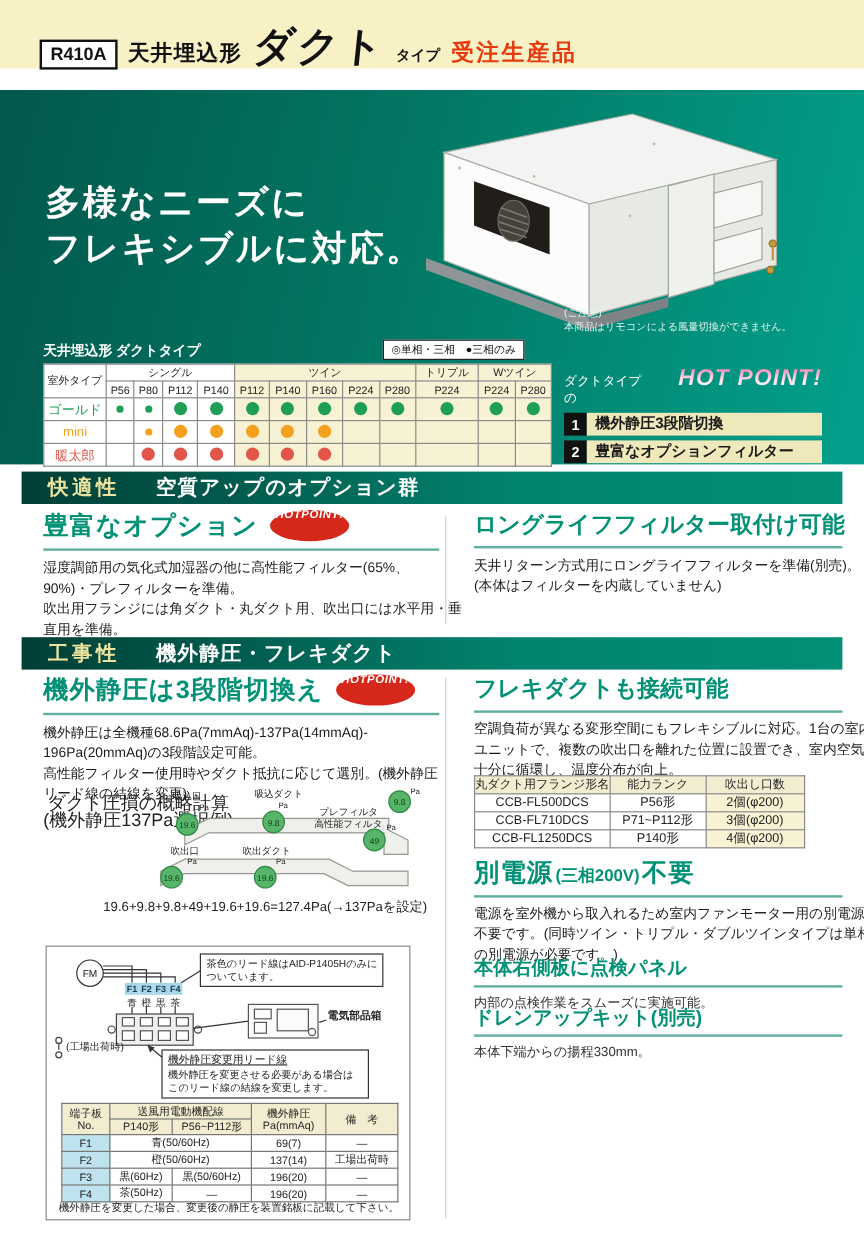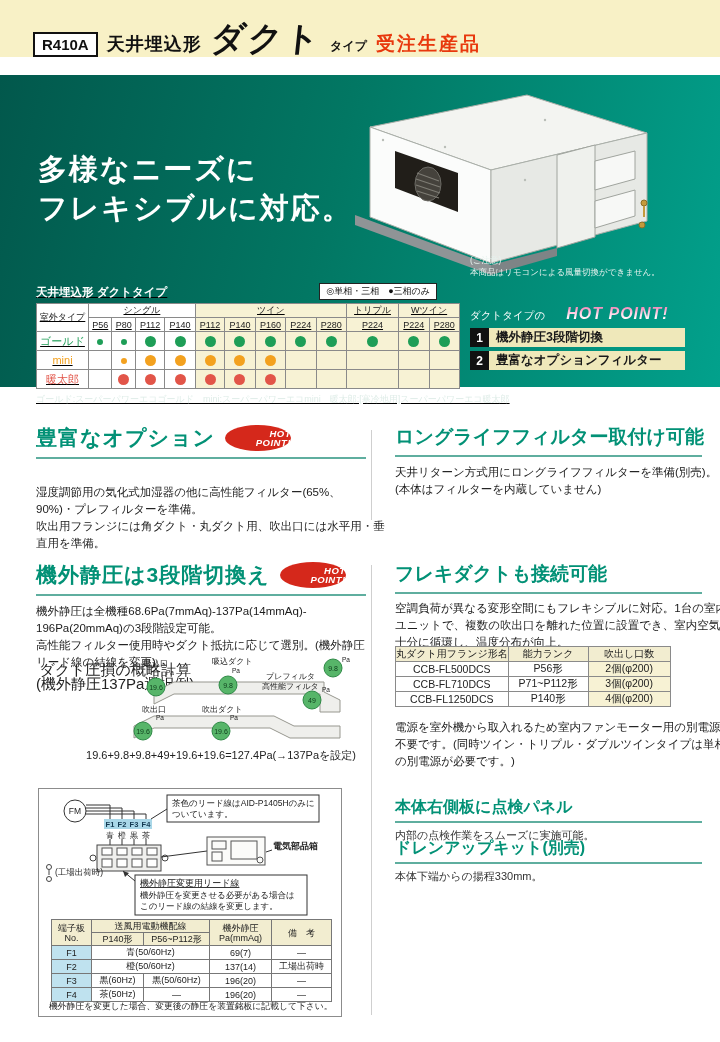--- a/index.html
+++ b/index.html
@@ -16,58 +16,58 @@
   .prodtype{font-size:12px;font-weight:bold;color:#111;}
   .order{font-size:19px;font-weight:bold;color:#E8380D;letter-spacing:2px;}
 
   
   .hero{left:0;top:75px;width:720px;height:312px;background:linear-gradient(103deg,#02584C 0%,#027763 45%,#02A18C 100%);}
   .catch{left:38px;top:150px;font-size:29px;font-weight:bold;color:#fff;line-height:39px;letter-spacing:2px;}
   .caution{left:470px;top:254px;color:#E6F2EE;font-size:8.5px;line-height:12px;}
   .caution div{white-space:nowrap;}
 
   
-  .lineup{left:36px;top:285px;width:507px;text-decoration:underline;}
+  .lineup{left:36px;top:285px;width:507px;}
   .lineup-title{color:#fff;font-size:11.5px;font-weight:bold;margin-bottom:3px;}
   .legend{position:absolute;top:-2px;right:106px;background:#fff;border:1px solid #222;font-size:9px;padding:1px 6px;color:#111;white-space:nowrap;}
   table.lineup-t{border-collapse:collapse;width:424px;background:#fff;}
   table.lineup-t th,table.lineup-t td{border:1px solid #8A8A8A;text-align:center;font-weight:normal;color:#222;}
   table.lineup-t th{font-size:9px;height:14px;}
   table.lineup-t td{height:17px;}
   .wcol{background:#fff;}
   .ccol{background:#F7F2D4;}
   .corner{font-size:9.5px;background:#fff;width:52px;}
   .rowlabel{font-size:11px;font-weight:bold;}
   .mark{display:inline-block;width:11px;height:11px;border-radius:50%;vertical-align:middle;}
   .lineup-foot{margin-top:4px;font-size:9px;color:#DFEDE8;white-space:nowrap;}
 
   
   .hot-panel{left:470px;top:305px;width:215px;}
   .hp-head{display:flex;align-items:baseline;gap:21px;margin-bottom:5px;}
   .hp-prefix{color:#fff;font-size:10.5px;}
-  .hp-title{font-style:italic;font-weight:bold;font-size:16px;letter-spacing:1px;color:#F8BAD6;white-space:nowrap;}
+  .hp-title{font-style:italic;font-weight:bold;font-size:19px;letter-spacing:1px;color:#F8BAD6;white-space:nowrap;}
   @supports ((-webkit-background-clip:text) or (background-clip:text)){
     .hp-title{background:linear-gradient(180deg,#F274AE 0%,#FFD9EA 50%,#FFFFFF 80%);-webkit-background-clip:text;background-clip:text;color:transparent;}
   }
   .hp-item{display:flex;margin-top:4px;height:19px;}
   .hp-no{width:19px;height:19px;background:#111;color:#fff;font-size:12px;font-weight:bold;display:flex;align-items:center;justify-content:center;flex:0 0 19px;}
   .hp-label{flex:1;background:#EFE8BA;line-height:19px;font-size:12.5px;font-weight:bold;color:#1A1A1A;padding-left:7px;white-space:nowrap;}
 
   
   .secbar{left:18px;width:684px;height:27px;background:linear-gradient(90deg,#013E36 0%,#02836D 60%,#029077 100%);display:flex;align-items:center;}
   .slabel{color:#EDE3A0;font-size:17px;font-weight:bold;margin-left:22px;letter-spacing:3px;}
   .stitle{color:#fff;font-size:17px;font-weight:bold;margin-left:30px;letter-spacing:1px;}
 
   
   .hrow{display:flex;align-items:center;gap:10px;border-bottom:2px solid #5FAE9F;padding-bottom:5px;}
   .h2{color:#029176;font-weight:bold;font-size:21px;letter-spacing:1px;white-space:nowrap;}
   .h2s{color:#029176;font-weight:bold;font-size:19px;letter-spacing:0;white-space:nowrap;}
   .h3{color:#029176;font-weight:bold;font-size:16px;white-space:nowrap;}
   .hsub{color:#029176;font-weight:bold;font-size:14px;}
-  .hpbadge{display:inline-flex;flex-direction:column;align-items:flex-end;justify-content:center;width:66px;height:26px;border-radius:50%;background:#D5281B;color:#fff;font-weight:bold;font-style:italic;font-size:9.5px;line-height:9.5px;letter-spacing:0.5px;flex:0 0 66px;}
+  .hpbadge{display:inline-flex;flex-direction:row;align-items:flex-start;justify-content:center;width:66px;height:26px;border-radius:50%;background:#D5281B;color:#fff;font-weight:bold;font-style:italic;font-size:9.5px;line-height:9.5px;letter-spacing:0.5px;flex:0 0 66px;}
 
   .body{font-size:11.5px;color:#1B1B1B;line-height:17px;}
   .body div{white-space:nowrap;}
   .small-body{font-size:11px;color:#333;white-space:nowrap;}
 
   .vdiv{width:1px;background:#CFCFCF;}
 
   
   .diag-cap{font-size:15px;color:#222;line-height:14px;white-space:nowrap;text-align:center;}
   .formula{font-size:11px;color:#222;text-align:center;white-space:nowrap;}
@@ -228,49 +228,57 @@
           <span class="hp-no">1</span>
           <span class="hp-label">機外静圧3段階切換</span>
         </div>
         <div class="hp-item">
           <span class="hp-no">2</span>
           <span class="hp-label">豊富なオプションフィルター</span>
         </div>
       </div>
   </div>
 
+  <div class="abs secbar" style="top:393px;">
+    <span class="slabel">快適性</span>
+    <span class="stitle">空質アップのオプション群</span>
+  </div>
 
   <div class="abs" style="left:36px;top:424px;width:330px;">
     <div class="hrow">
       <span class="h2">豊富なオプション</span>
       <span class="hpbadge">
         <span>HOT</span>
         <span>POINT!</span>
       </span>
     </div>
-    <div class="body" style="margin-top:25px;">
+    <div class="body" style="margin-top:7px;">
         <div>湿度調節用の気化式加湿器の他に高性能フィルター(65%、</div>
         <div>90%)・プレフィルターを準備。</div>
         <div>吹出用フランジには角ダクト・丸ダクト用、吹出口には水平用・垂</div>
         <div>直用を準備。</div>
       </div>
   </div>
 
   <div class="abs vdiv" style="left:371px;top:430px;height:90px;"></div>
 
   <div class="abs" style="left:395px;top:424px;width:307px;">
     <div class="hrow">
       <span class="h2s">ロングライフフィルター取付け可能</span>
     </div>
     <div class="body" style="margin-top:7px;">
         <div>天井リターン方式用にロングライフフィルターを準備(別売)。</div>
         <div>(本体はフィルターを内蔵していません)</div>
       </div>
   </div>
 
+  <div class="abs secbar" style="top:531px;">
+    <span class="slabel">工事性</span>
+    <span class="stitle">機外静圧・フレキダクト</span>
+  </div>
 
   <div class="abs vdiv" style="left:371px;top:565px;height:450px;"></div>
 
   <div class="abs" style="left:36px;top:561px;width:330px;">
     <div class="hrow">
       <span class="h2">機外静圧は3段階切換え</span>
       <span class="hpbadge">
         <span>HOT</span>
         <span>POINT!</span>
       </span>
@@ -475,20 +483,25 @@
         </tr>
         <tr>
           <td>CCB-FL1250DCS</td>
           <td>P140形</td>
           <td class="ccol">4個(φ200)</td>
         </tr>
       </tbody>
   </table>
 
   <div class="abs" style="left:395px;top:713px;width:307px;">
+    <div class="hrow" style="align-items:baseline;gap:2px;">
+      <span class="h2">別電源</span>
+      <span class="hsub">(三相200V)</span>
+      <span class="h2">不要</span>
+    </div>
     <div class="body" style="margin-top:6px;">
         <div>電源を室外機から取入れるため室内ファンモーター用の別電源は</div>
         <div>不要です。(同時ツイン・トリプル・ダブルツインタイプは単相200V</div>
         <div>の別電源が必要です。)</div>
       </div>
   </div>
 
   <div class="abs" style="left:395px;top:797px;width:307px;">
     <div class="hrow" style="padding-bottom:3px;">
       <span class="h3">本体右側板に点検パネル</span>

